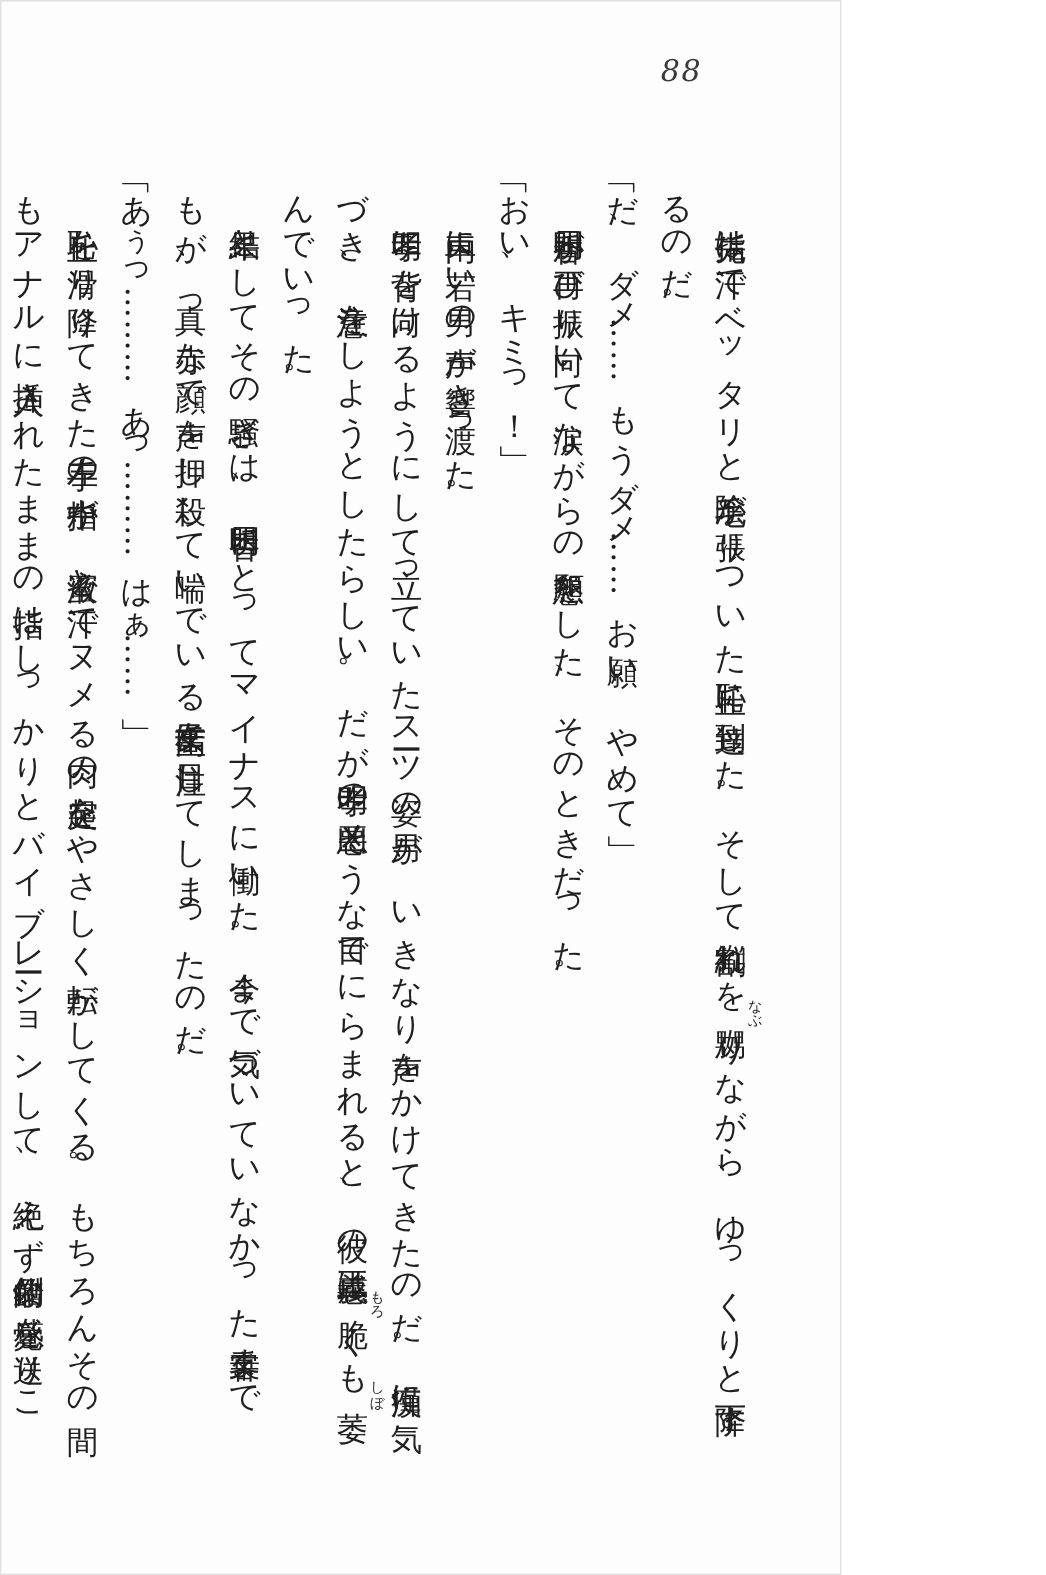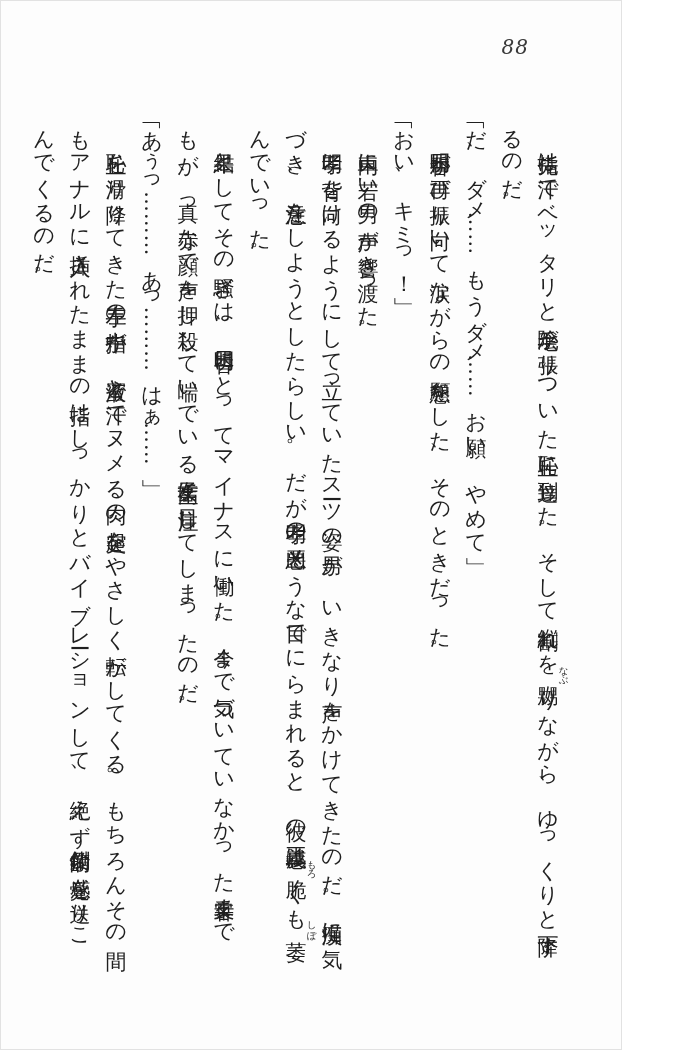--- a/index.html
+++ b/index.html
@@ -5,21 +5,21 @@
   html, body {
     margin: 0;
     padding: 0;
     width: 697px;
     height: 1050px;
     background: #ffffff;
     overflow: hidden;
   }
   .page {
     position: relative;
-    width: 622px;
+    width: 561px;
     height: 1050px;
     box-sizing: border-box;
     background: #fdfdfd;
     border: 1px solid #e2e2e2;
     font-family: "DejaVu Serif", "Liberation Serif", serif;
     color: #1f1f1f;
   }
   .page-number {
     position: absolute;
     top: 34px;

